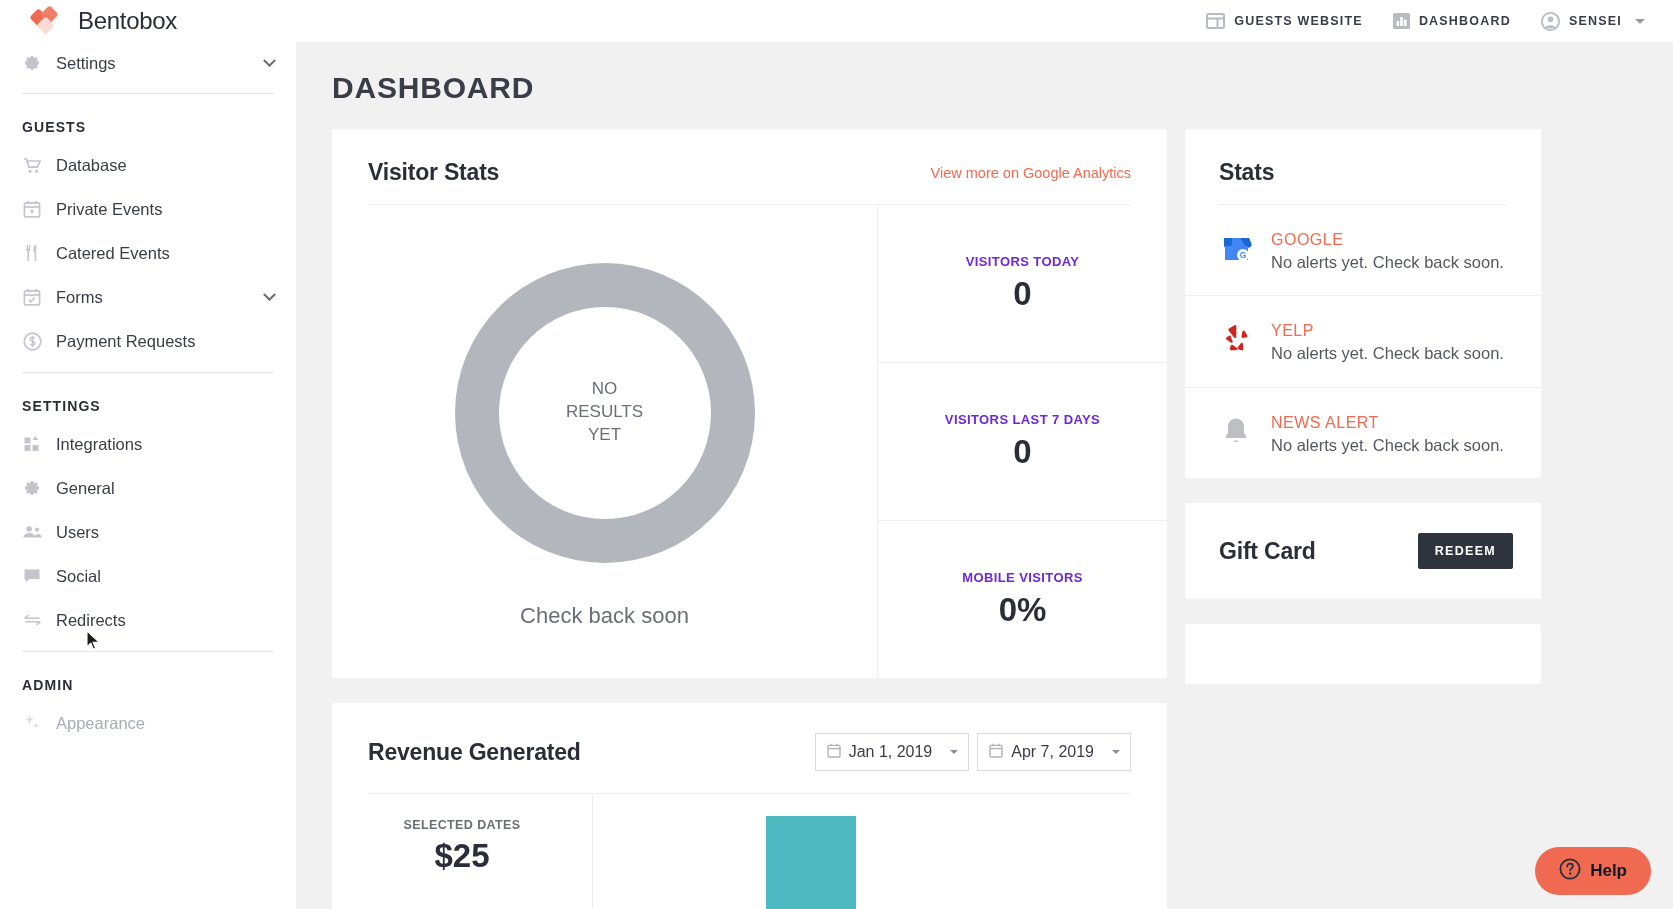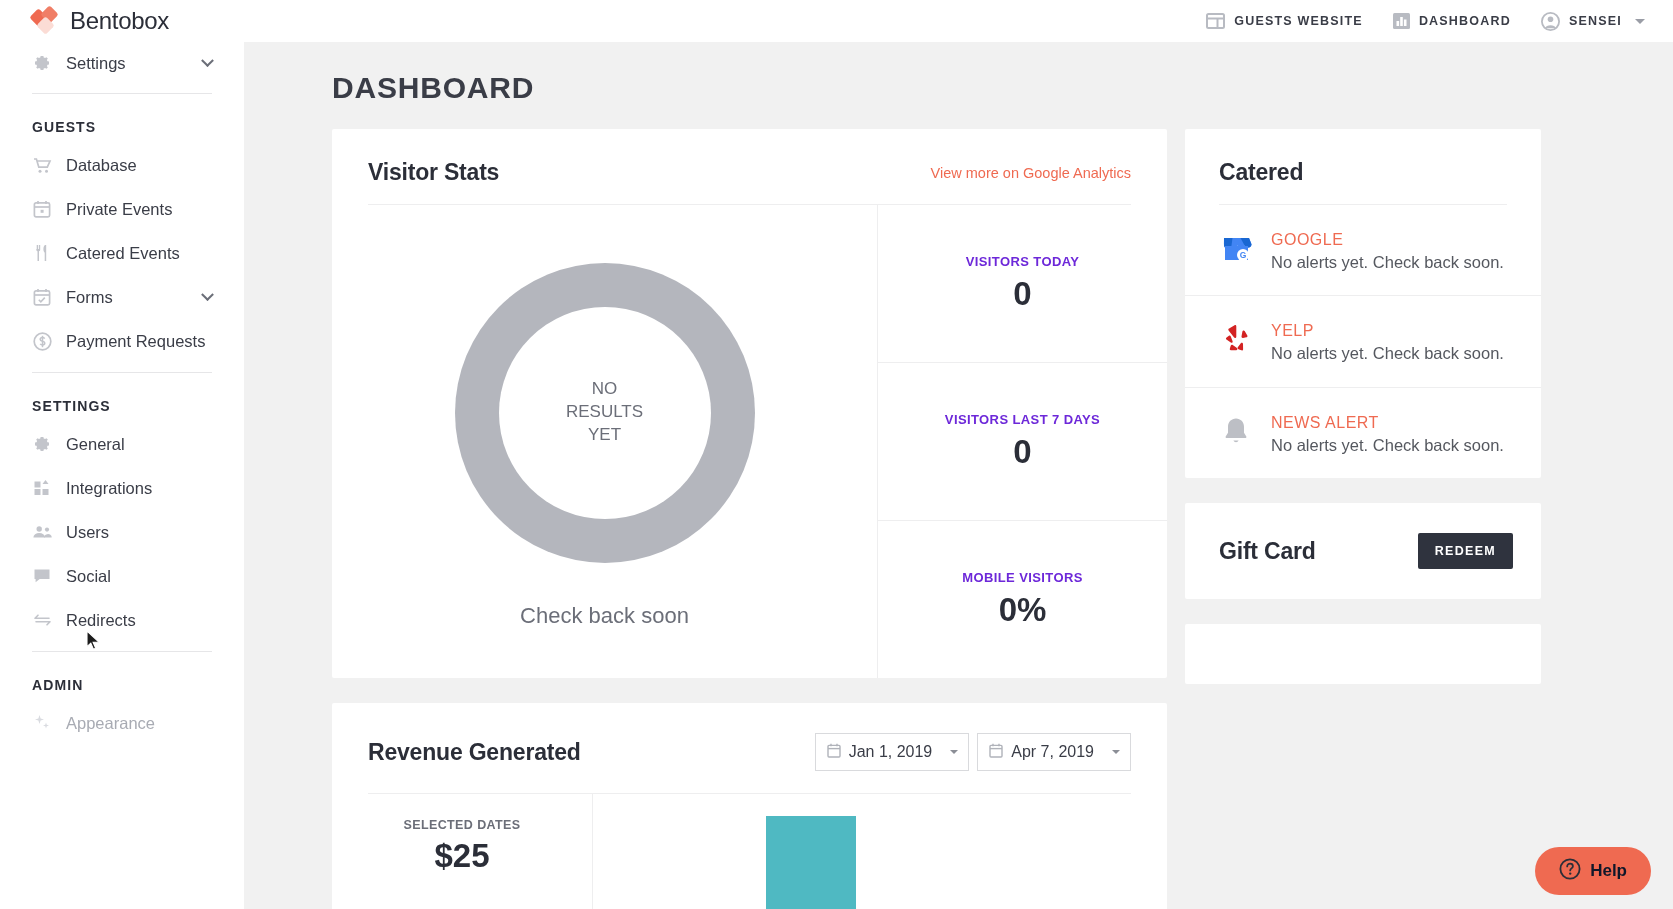--- a/index.html
+++ b/index.html
@@ -10,40 +10,40 @@
     overflow:hidden;
   }
   .app { position:relative; width:1673px; height:909px; }
 
   
   .topbar {
     position:absolute; top:0; left:0; width:1673px; height:42px;
     background:#ffffff; display:flex; align-items:center;
     justify-content:space-between; padding:0 28px 0 32px; z-index:30;
   }
-  .brand { display:flex; align-items:center; gap:4px; }
+  .brand { display:flex; align-items:center; gap:12px; }
   .brand-mark { width:34px; height:26px; position:relative; }
   .dmd { position:absolute; width:13px; height:13px; transform:rotate(45deg); border-radius:2.5px; }
   .dmd.a { left:0;  top:3px;  background:#ef6a51; }
   .dmd.b { left:11px; top:0px; background:#f07e66; }
   .dmd.c { left:7px; top:11px; background:#fbdcd5; }
   .brand-text { font-size:24px; font-weight:400; letter-spacing:-0.3px; color:#2b2e38; }
   .topnav { display:flex; align-items:center; gap:30px; }
   .topnav-item {
     display:flex; align-items:center; gap:9px;
     font-size:12.5px; font-weight:700; letter-spacing:1.2px;
     color:#3a3d47; cursor:pointer; white-space:nowrap;
   }
   .topnav-item svg { display:block; }
   .caret-sm { width:0;height:0;border-left:5px solid transparent;border-right:5px solid transparent;border-top:5px solid #9a9da6; margin-left:4px; }
 
   
   .sidebar {
-    position:absolute; top:42px; left:0; width:244px; height:867px;
-    background:#fff; padding:0 32px; overflow:hidden;
+    position:absolute; top:42px; left:0; width:296px; height:867px;
+    background:#fff; padding:0 22px; overflow:hidden;
   }
   .nav-row {
     display:flex; align-items:center; height:44px; cursor:pointer; gap:14px;
   }
   .nav-ico { width:20px; height:20px; flex:none; display:flex; align-items:center; justify-content:center; color:#c3c5cb; }
   .nav-label { font-size:16.5px; color:#3a3d47; flex:1; }
   .nav-label.faded { color:#a8abb3; }
   .chev { width:9px; height:9px; border-right:2px solid #6b6e78; border-bottom:2px solid #6b6e78; transform:rotate(45deg) translate(-2px,-2px); }
   .divider { height:1px; background:#e6e6e8; margin:9px 0; }
   .sect-head {
@@ -263,37 +263,37 @@
       <span class="nav-label">Payment Requests</span>
     </div>
 
     <div class="divider"></div>
 
     <div class="sect-head">SETTINGS</div>
 
     <div class="nav-row">
       <span class="nav-ico">
         <svg width="18" height="18" viewBox="0 0 18 18">
-            <path fill="#c3c5cb" d="M9 6.1a2.9 2.9 0 1 0 0 5.8 2.9 2.9 0 0 0 0-5.8zm0 4.2a1.3 1.3 0 1 1 0-2.6 1.3 1.3 0 0 1 0 2.6z"></path>
-            <path fill="#c3c5cb" d="M16 7.6l-1.5-.3a5.8 5.8 0 0 0-.6-1.4l.9-1.3-1.4-1.4-1.3.9a5.8 5.8 0 0 0-1.4-.6L10.4 2H7.6l-.3 1.5a5.8 5.8 0 0 0-1.4.6l-1.3-.9L3.2 4.6l.9 1.3a5.8 5.8 0 0 0-.6 1.4L2 7.6v2.8l1.5.3c.14.5.35.96.6 1.4l-.9 1.3 1.4 1.4 1.3-.9c.44.25.9.46 1.4.6l.3 1.5h2.8l.3-1.5c.5-.14.96-.35 1.4-.6l1.3.9 1.4-1.4-.9-1.3c.25-.44.46-.9.6-1.4l1.5-.3V7.6z"></path>
-          </svg>
-      </span>
-      <span class="nav-label">General</span>
-    </div>
-
-    <div class="nav-row">
-      <span class="nav-ico">
-        <svg width="18" height="18" viewBox="0 0 18 18">
             <rect x="1.5" y="2.5" width="6" height="6" fill="#c3c5cb"></rect>
             <rect x="1.5" y="10" width="6" height="6" fill="#c3c5cb"></rect>
             <rect x="9.5" y="10" width="6" height="6" fill="#c3c5cb"></rect>
             <path d="M12.5 1l3 4h-6z" fill="#c3c5cb"></path>
           </svg>
       </span>
       <span class="nav-label">Integrations</span>
+    </div>
+
+    <div class="nav-row">
+      <span class="nav-ico">
+        <svg width="18" height="18" viewBox="0 0 18 18">
+            <path fill="#c3c5cb" d="M9 6.1a2.9 2.9 0 1 0 0 5.8 2.9 2.9 0 0 0 0-5.8zm0 4.2a1.3 1.3 0 1 1 0-2.6 1.3 1.3 0 0 1 0 2.6z"></path>
+            <path fill="#c3c5cb" d="M16 7.6l-1.5-.3a5.8 5.8 0 0 0-.6-1.4l.9-1.3-1.4-1.4-1.3.9a5.8 5.8 0 0 0-1.4-.6L10.4 2H7.6l-.3 1.5a5.8 5.8 0 0 0-1.4.6l-1.3-.9L3.2 4.6l.9 1.3a5.8 5.8 0 0 0-.6 1.4L2 7.6v2.8l1.5.3c.14.5.35.96.6 1.4l-.9 1.3 1.4 1.4 1.3-.9c.44.25.9.46 1.4.6l.3 1.5h2.8l.3-1.5c.5-.14.96-.35 1.4-.6l1.3.9 1.4-1.4-.9-1.3c.25-.44.46-.9.6-1.4l1.5-.3V7.6z"></path>
+          </svg>
+      </span>
+      <span class="nav-label">General</span>
     </div>
 
     <div class="nav-row">
       <span class="nav-ico">
         <svg width="20" height="14" viewBox="0 0 20 14">
             <circle cx="7.2" cy="4" r="2.7" fill="#c3c5cb"></circle>
             <path d="M1.4 12.5a5.8 4.6 0 0 1 11.6 0z" fill="#c3c5cb"></path>
             <circle cx="15" cy="4.6" r="2.1" fill="#c3c5cb"></circle>
             <path d="M12 12.5a4 3.4 0 0 1 7.5-1.6l.2 1.6z" fill="#c3c5cb"></path>
           </svg>
@@ -424,21 +424,21 @@
               <div class="bar" style="left:173px; top:22px; width:90px; height:120px;"></div>
             </div>
           </div>
         </div>
       </div>
 
       <div class="col-right">
 
         <div class="card">
           <div class="alerts-head">
-            <div class="card-title">Catered</div>
+            <div class="card-title">Stats</div>
           </div>
           <div class="hr" style="margin:0 34px;"></div>
 
           <div class="alert-row" style="border-top:none;">
             <span class="alert-ico">
               <svg width="31" height="31" viewBox="0 0 31 31">
                 <path d="M3 5h25l2.5 6.2a3.6 3.6 0 0 1-6.9 1.3 3.6 3.6 0 0 1-6.9 0 3.6 3.6 0 0 1-6.9 0 3.6 3.6 0 0 1-6.9-1.3z" fill="#4285f4"></path>
                 <path d="M3 5h8.5l-1 7.5a3.6 3.6 0 0 1-7.4-1.3z" fill="#1967d2"></path>
                 <path d="M19.5 5H28l2.5 6.2a3.6 3.6 0 0 1-6.9 1.3z" fill="#1967d2"></path>
                 <rect x="4" y="13" width="23" height="14" fill="#4285f4"></rect>

